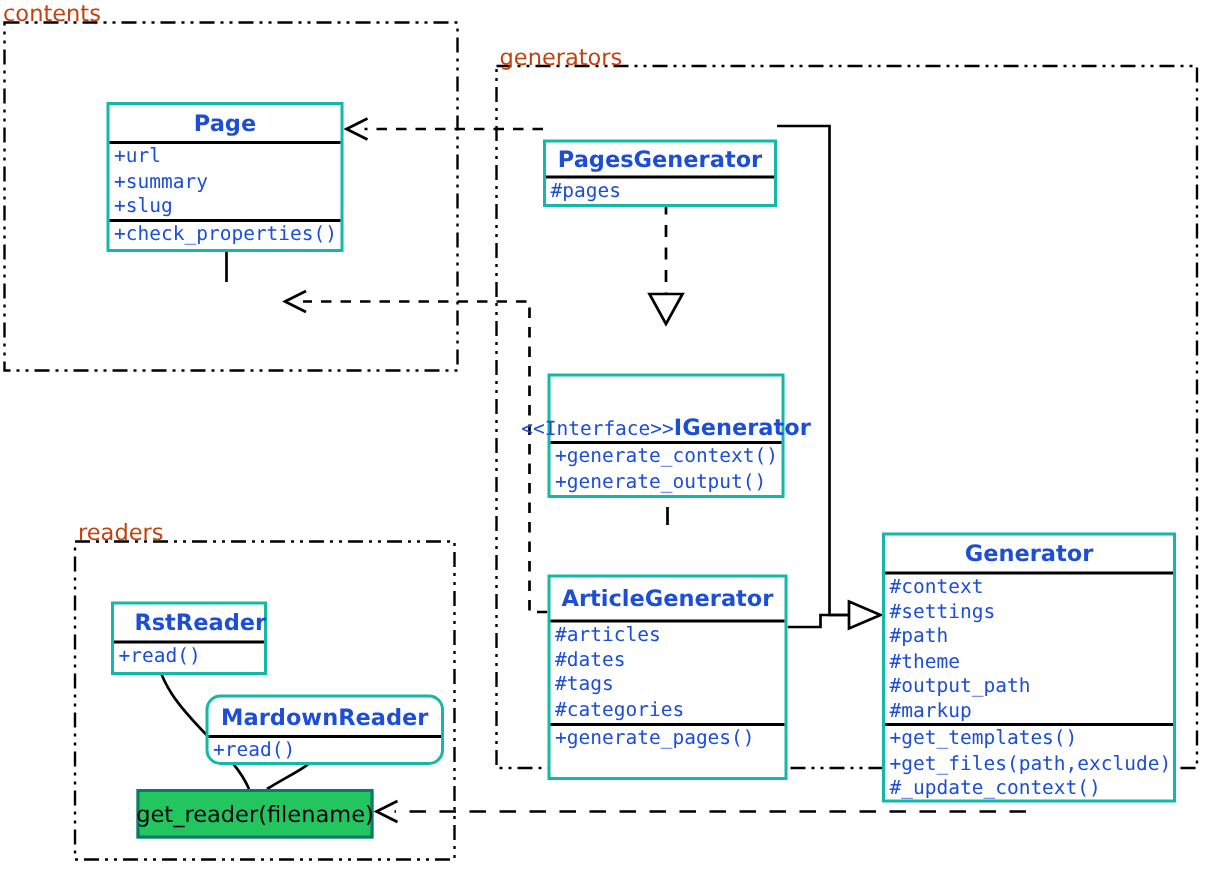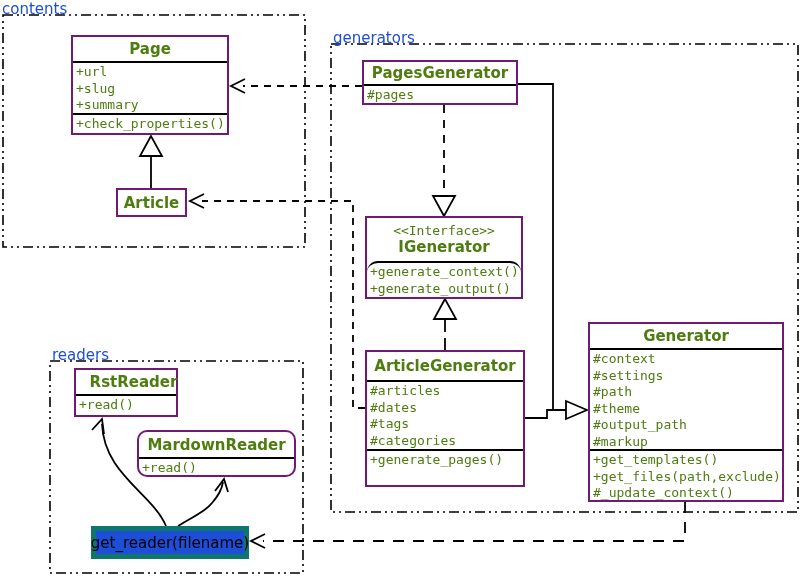--- a/index.html
+++ b/index.html
@@ -7,76 +7,77 @@
     position:relative;
     width:803px;height:579px;
     background:#ffffff;
     font-family:"DejaVu Sans",sans-serif;
     overflow:hidden;
   }
   #wires{position:absolute;left:0;top:0;width:803px;height:579px;}
   .pkg-label{
     position:absolute;
     font:15px "DejaVu Sans",sans-serif;
-    color:#1d4ed8;
+    color:#c2410c;
     white-space:nowrap;
   }
   .uml-class{
     position:absolute;
     box-sizing:border-box;
     background:#ffffff;
-    border:2px solid #701a75;
+    border:2px solid #14b8a6;
     display:flex;
     flex-direction:column;
-    color:#4d7c0f;
+    color:#1d4ed8;
+    margin-top:33px;
   }
   .uml-title{
     display:flex;align-items:center;justify-content:center;
     font:bold 15px "DejaVu Sans",sans-serif;
     white-space:nowrap;
     flex:0 0 auto;
     box-sizing:border-box;
   }
   .uml-stereo{
     font:13px "DejaVu Sans Mono",monospace;
     text-align:center;
     white-space:nowrap;
   }
   .uml-header{
-    display:flex;flex-direction:column;align-items:center;justify-content:center;
+    display:flex;flex-direction:row;align-items:flex-end;justify-content:center;
     flex:0 0 auto;box-sizing:border-box;
   }
   .uml-section{
     border-top:2px solid #000;
     box-sizing:border-box;
     padding:1px 3px 0 3px;
     font:13px "DejaVu Sans Mono",monospace;
     overflow:hidden;
     flex:0 0 auto;
   }
   .uml-member{line-height:16.5px;white-space:pre;}
   .plain-box{
     position:absolute;box-sizing:border-box;
-    background:#1d4ed8;border:5px solid #0f766e;
+    background:#22c55e;border:2px solid #0f766e;
     display:flex;align-items:center;justify-content:center;
     font:15px "DejaVu Sans",sans-serif;white-space:nowrap;
   }
   
   .c-page{left:71px;top:35px;width:158px;height:100px;}
   .c-page .uml-title{height:24px;}
   .c-page .s-attrs{height:52px;}
   .c-page .s-methods{flex:1 1 auto;}
   .c-article{left:116px;top:188px;width:71px;height:29px;}
   .c-article .uml-title{height:25px;}
   .c-pagesgen{left:362px;top:60px;width:156px;height:45px;}
   .c-pagesgen .uml-title{height:22px;}
   .c-pagesgen .s-attrs{flex:1 1 auto;}
   .c-igen{left:365px;top:216px;width:158px;height:83px;}
   .c-igen .uml-header{height:43px;}
-  .c-igen .s-methods{flex:1 1 auto;border-radius:11px;}
+  .c-igen .s-methods{flex:1 1 auto;}
   .c-articlegen{left:365px;top:350px;width:160px;height:137px;}
   .c-articlegen .uml-title{height:28px;}
   .c-articlegen .s-attrs{height:69px;}
   .c-articlegen .s-methods{flex:1 1 auto;}
   .c-generator{left:588px;top:322px;width:196px;height:180px;}
   .c-generator .uml-title{height:24px;}
   .c-generator .s-attrs{height:101px;}
   .c-generator .s-methods{flex:1 1 auto;}
   .c-rst{left:74px;top:368px;width:104px;height:49px;}
   .c-rst .uml-title{height:24px;padding-left:15px;}
@@ -151,31 +152,28 @@
   </svg>
 
   <div class="pkg-label lbl-contents">contents</div>
   <div class="pkg-label lbl-generators">generators</div>
   <div class="pkg-label lbl-readers">readers</div>
 
   <div class="uml-class c-page">
     <div class="uml-title">Page</div>
     <div class="uml-section s-attrs">
       <div class="uml-member">+url</div>
+      <div class="uml-member">+summary</div>
       <div class="uml-member">+slug</div>
-      <div class="uml-member">+summary</div>
     </div>
     <div class="uml-section s-methods">
       <div class="uml-member">+check_properties()</div>
     </div>
   </div>
 
-  <div class="uml-class c-article">
-    <div class="uml-title">Article</div>
-  </div>
 
   <div class="uml-class c-pagesgen">
     <div class="uml-title">PagesGenerator</div>
     <div class="uml-section s-attrs">
       <div class="uml-member">#pages</div>
     </div>
   </div>
 
   <div class="uml-class c-igen">
     <div class="uml-header">

